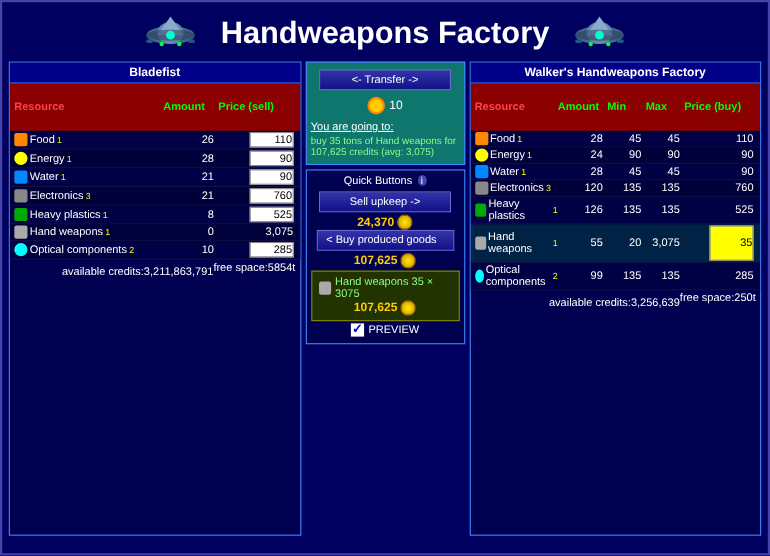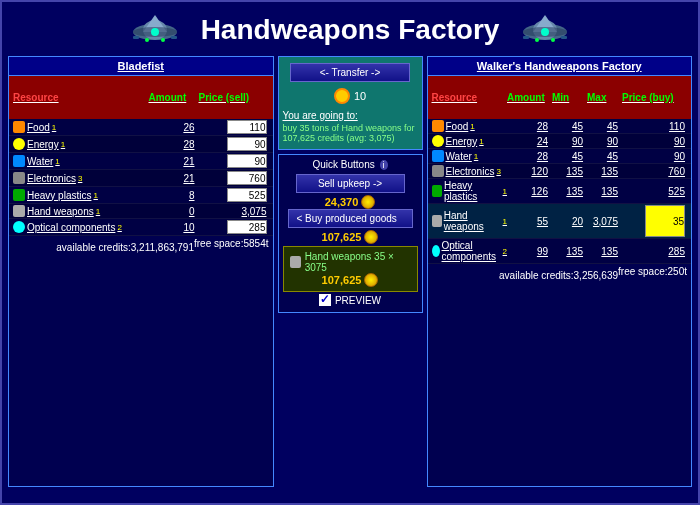--- a/index.html
+++ b/index.html
@@ -41,21 +41,20 @@
       display: flex;
       gap: 4px;
       padding: 0 6px;
       height: calc(100% - 70px);
     }
     
     .panel {
       border: 1px solid #4488ff;
       background: #000050;
       flex: 1;
-      text-decoration: underline;
     }
     .panel-header {
       background: #000088;
       border-bottom: 1px solid #4488ff;
       text-align: center;
       padding: 3px;
       font-weight: bold;
       color: #ffffff;
     }
     .table-header {
@@ -218,21 +217,21 @@
       color: #ffffff;
       margin-bottom: 4px;
     }
     .sell-upkeep-btn {
       background: linear-gradient(to bottom, #3333aa, #111188);
       border: 1px solid #6666cc;
       color: #ffffff;
       font-size: 10px;
       padding: 3px 8px;
       cursor: pointer;
-      width: 109px;
+      width: 120px;
       text-align: center;
       display: block;
       margin: 0 auto 2px;
     }
     .credits-amount {
       color: #ffcc00;
       font-size: 11px;
       font-weight: bold;
       text-align: center;
       display: flex;

